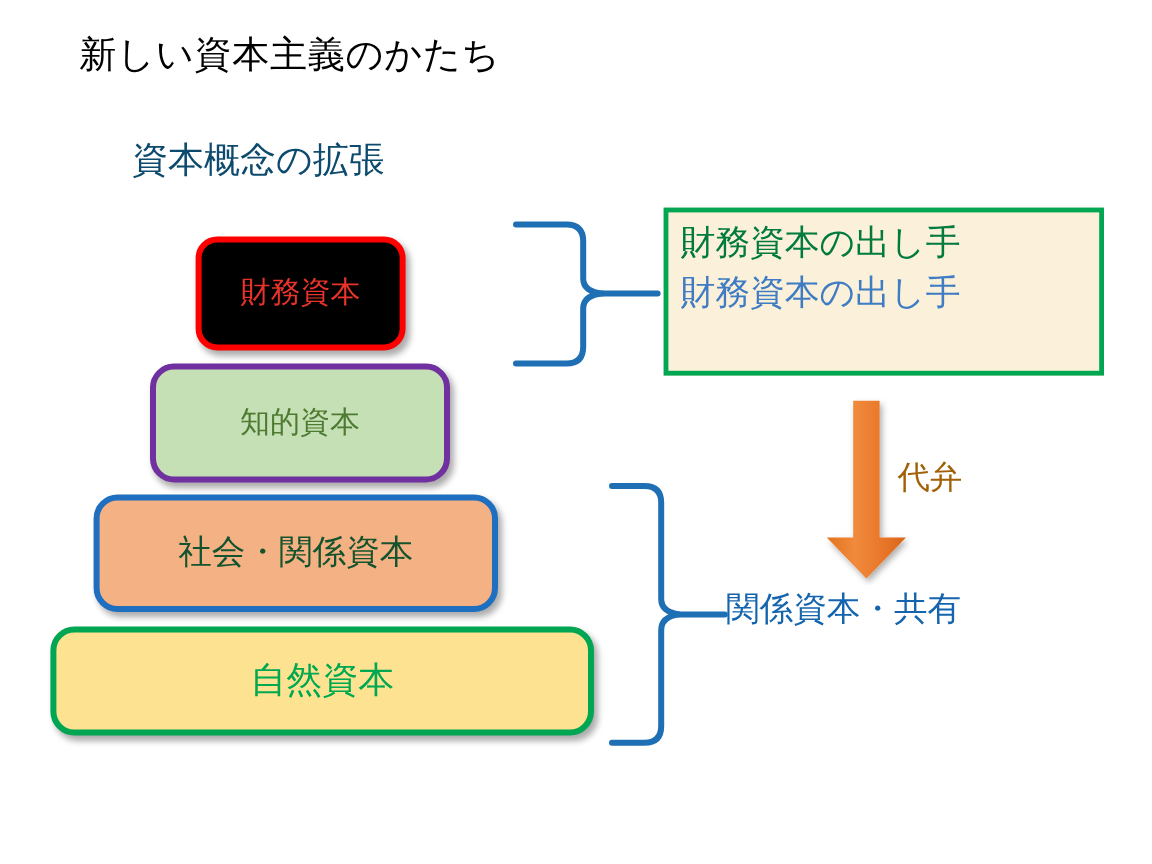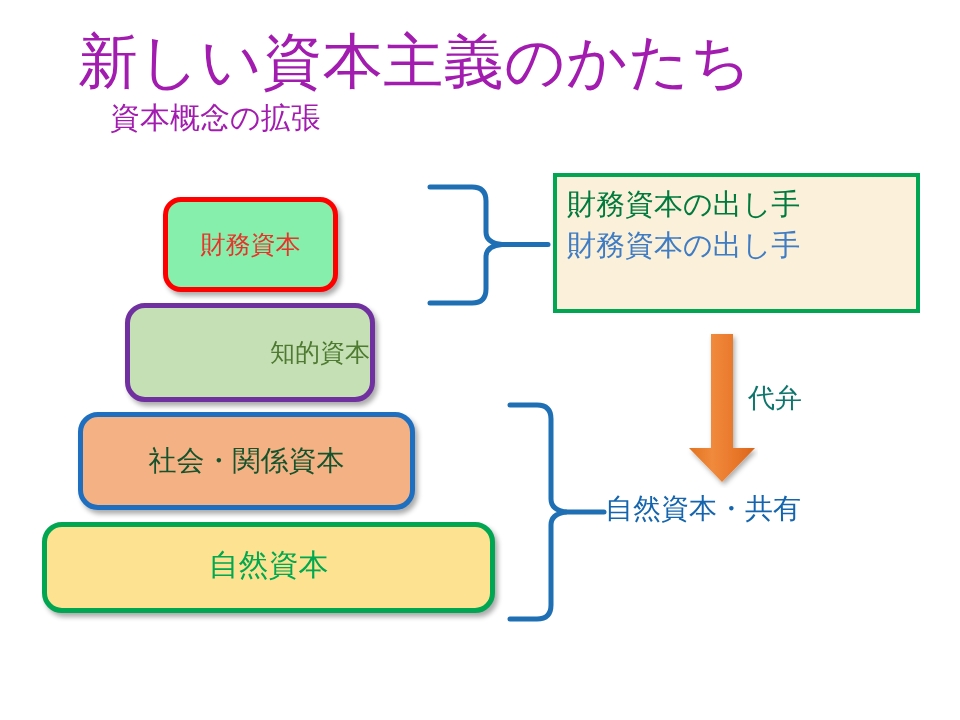--- a/index.html
+++ b/index.html
@@ -14,35 +14,35 @@
     position: relative;
     width: 960px;
     height: 720px;
     background: #ffffff;
     overflow: hidden;
   }
 
   
   .slide-title {
     position: absolute;
-    left: 78px;
+    left: 66px;
     top: 28px;
-    font-size: 60px;
+    font-size: 31px;
     line-height: 1.15;
-    color: #a21caf;
+    color: #000000;
     letter-spacing: 0.5px;
     white-space: nowrap;
   }
   .slide-subtitle {
     position: absolute;
     left: 110px;
-    top: 100px;
+    top: 116px;
     font-size: 30px;
     line-height: 1.2;
-    color: #a21caf;
+    color: #0c4a6e;
     white-space: nowrap;
   }
 
   
   .pyr-box {
     position: absolute;
     box-sizing: border-box;
     display: flex;
     align-items: center;
     justify-content: center;
@@ -52,65 +52,64 @@
     text-align: center;
     white-space: nowrap;
   }
   .pyr-box .pyr-label {
     display: block;
     line-height: 1.1;
   }
 
   #box-financial {
     left: 163px; top: 197px; width: 175px; height: 95px;
-    background: #86efac;
+    background: #000000;
     border-width: 5px;
     border-color: #FF0000;
     border-radius: 18px;
   }
   #box-financial .pyr-label { color: #E8332A; font-size: 25px; }
 
   #box-intellectual {
     left: 125px; top: 303px; width: 250px; height: 99px;
     background: #C5E0B4;
     border-width: 5px;
     border-color: #7030A0;
     border-radius: 20px;
-    justify-content: flex-end;
   }
   #box-intellectual .pyr-label { color: #4E7A32; font-size: 25px; }
 
   #box-social {
     left: 78px; top: 412px; width: 337px; height: 98px;
     background: #F4B183;
     border-width: 5px;
     border-color: #1F6FC0;
     border-radius: 20px;
   }
   #box-social .pyr-label { color: #14532d; font-size: 28px; }
 
   #box-natural {
     left: 42px; top: 522px; width: 453px; height: 91px;
     background: #FDE391;
     border-width: 5px;
     border-color: #00A651;
     border-radius: 20px;
-    font-family: Liberation Mono, monospace;
   }
   #box-natural .pyr-label { color: #00A84F; font-size: 30px; }
 
   
   #callout-investor {
     position: absolute;
     left: 553px; top: 173px;
     width: 367px; height: 140px;
     box-sizing: border-box;
     background: #FBF0D9;
     border: 4px solid #00A651;
     padding: 7px 0 0 10px;
+    font-family: Liberation Mono, monospace;
   }
   #callout-investor .co-line {
     display: block;
     font-size: 29px;
     line-height: 1.42;
     white-space: nowrap;
   }
   #callout-investor .co-green { color: #007A3D; }
   #callout-investor .co-blue  { color: #3F7CC4; }
   #callout-investor .co-indent { padding-left: 18px; }
@@ -126,21 +125,21 @@
   
   #arrow-daiben { position: absolute; left: 686px; top: 330px; }
 
   
   .free-label {
     position: absolute;
     color: #1F6FB4;
     white-space: nowrap;
     line-height: 1.1;
   }
-  #label-daiben { left: 748px; top: 384px; font-size: 27px; color: #0f766e; }
+  #label-daiben { left: 748px; top: 384px; font-size: 27px; color: #a16207; }
   #label-common { left: 605px; top: 494px; font-size: 28px; color: #1565AE; }
 </style>
 </head>
 <body>
 
 <div id="slide">
 
   <div class="slide-title">新しい資本主義のかたち</div>
 
   <div class="slide-subtitle">資本概念の拡張</div>
@@ -186,15 +185,15 @@
       </linearGradient>
       <filter id="arrShadow" x="-40%" y="-15%" width="190%" height="140%">
         <feDropShadow dx="2" dy="3" stdDeviation="2.5" flood-color="#000000" flood-opacity="0.32"></feDropShadow>
       </filter>
     </defs>
     <path d="M14,4 L36,4 L36,118 L58,118 L25,152 L-8,118 L14,118 Z" transform="translate(11,0)" fill="url(#arrGrad)" filter="url(#arrShadow)"></path>
   </svg>
 
   <div class="free-label" id="label-daiben">代弁</div>
 
-  <div class="free-label" id="label-common">自然資本・共有</div>
+  <div class="free-label" id="label-common">関係資本・共有</div>
 
 </div>
 
 </body></html>

